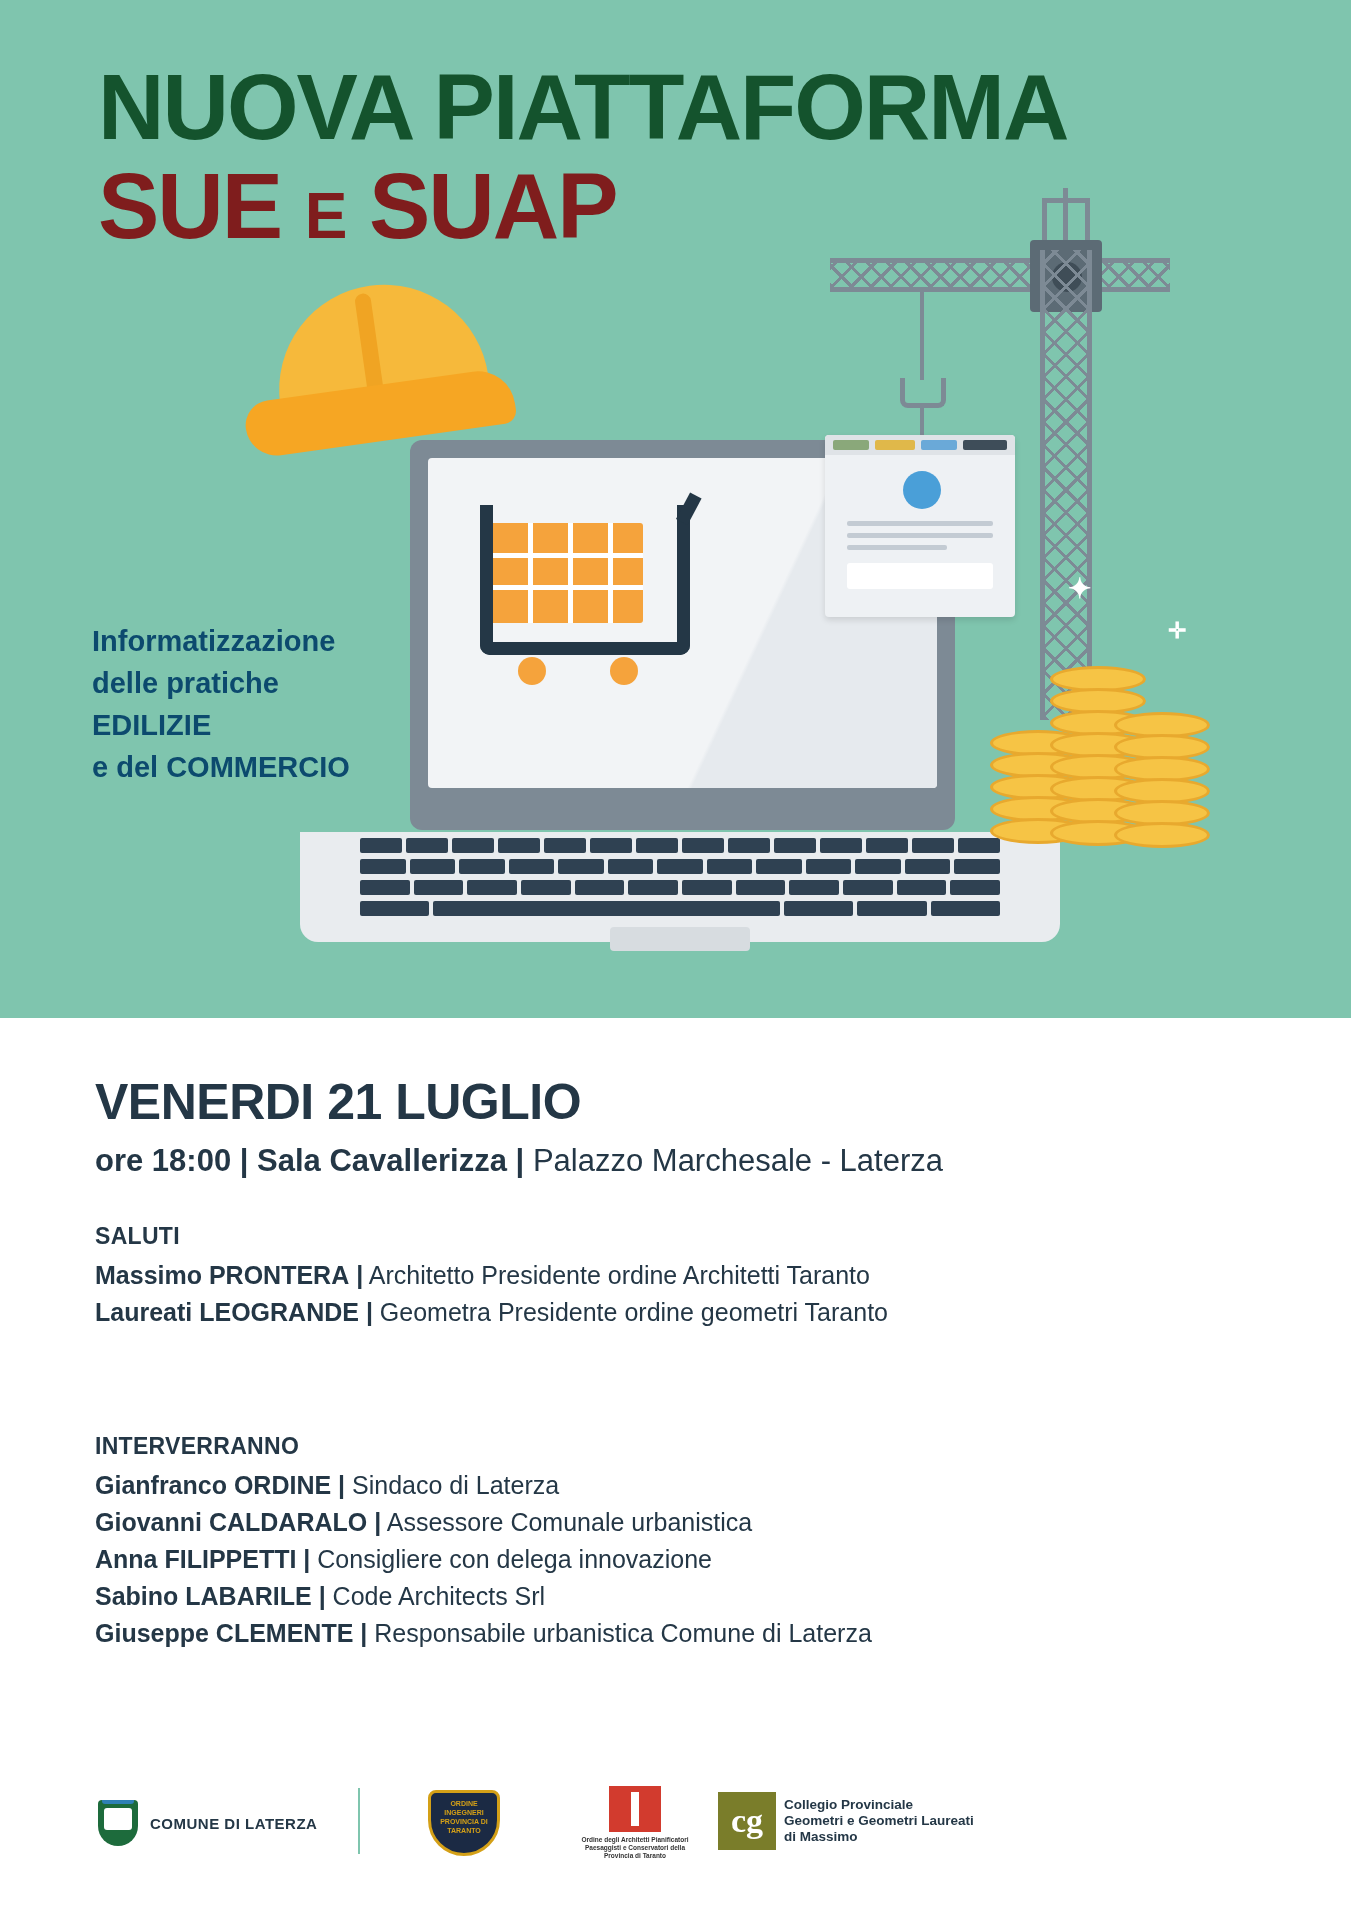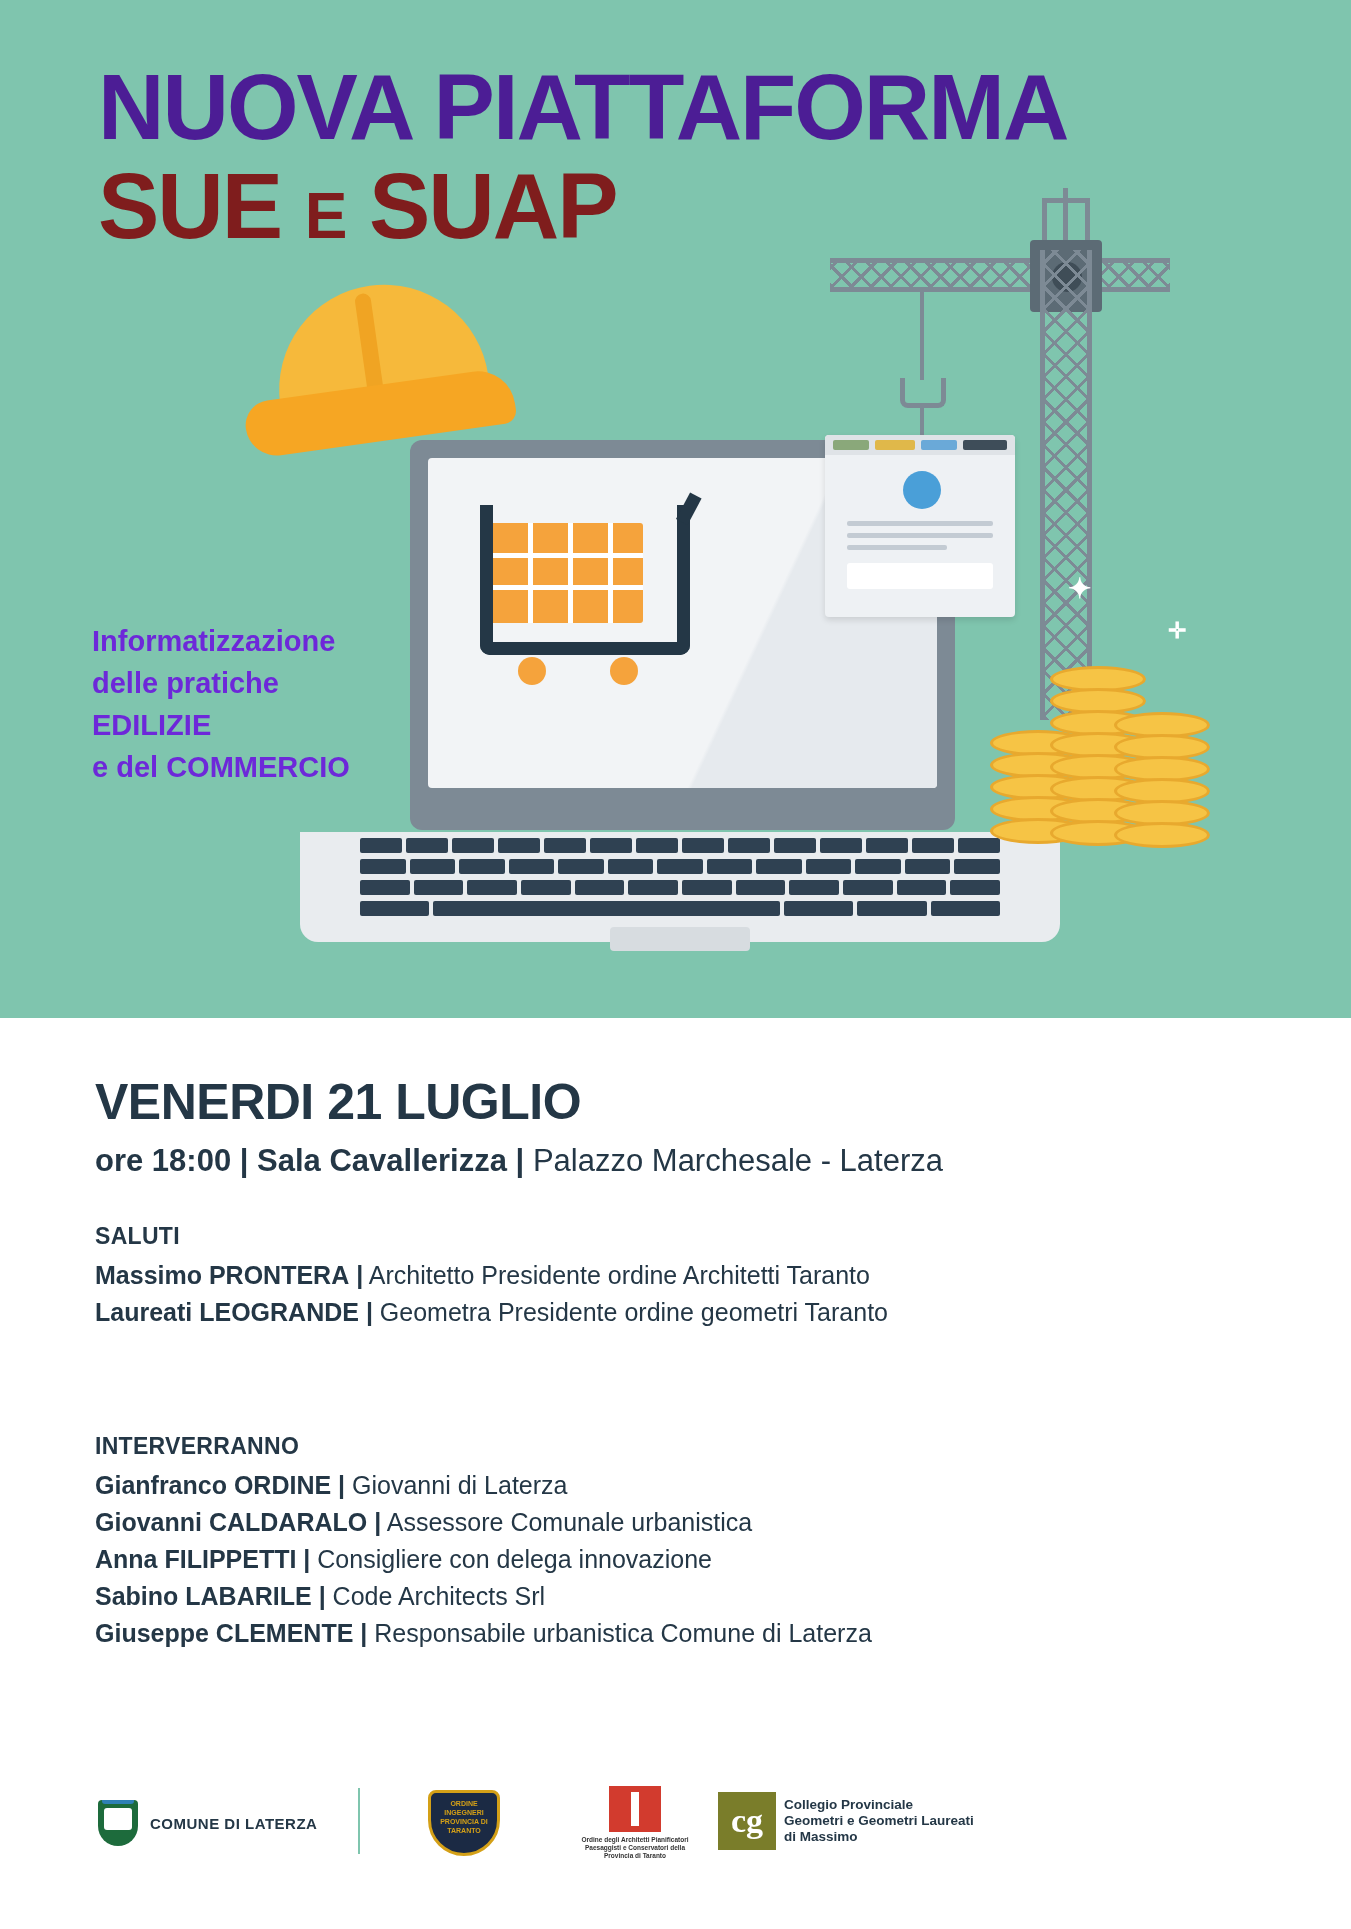--- a/index.html
+++ b/index.html
@@ -30,41 +30,41 @@
     top: 58px;
     color: #243746;
     font-weight: bold;
     letter-spacing: -1px;
   }
   .title-line1 {
     font-size: 92px;
     line-height: 98px;
     font-weight: bold;
     font-family: "Liberation Sans", sans-serif;
-    color: #4c1d95;
+    color: #14532d;
     white-space: nowrap;
     letter-spacing: -2px;
   }
   .title-line2 {
     font-size: 92px;
     line-height: 100px;
     font-weight: bold;
     color: #7f1d1d;
     white-space: nowrap;
     letter-spacing: -2px;
   }
   .title-line2 .small-e {
     font-size: 64px;
   }
 
   .subtitle-block {
     position: absolute;
     left: 92px;
     top: 620px;
-    color: #6d28d9;
+    color: #0c4a6e;
     font-size: 29px;
     font-weight: bold;
     line-height: 42px;
     width: 330px;
   }
 
   
   .laptop {
     position: absolute;
     left: 300px;
@@ -782,21 +782,21 @@
       <span class="bar">|</span>
       <span class="role">Geometra Presidente ordine geometri Taranto</span>
     </div>
   </div>
 
   <div class="section" style="top:415px;">
     <div class="section-title">INTERVERRANNO</div>
     <div class="person">
       <b>Gianfranco ORDINE</b>
       <span class="bar">|</span>
-      <span class="role">Giovanni di Laterza</span>
+      <span class="role">Sindaco di Laterza</span>
     </div>
     <div class="person">
       <b>Giovanni CALDARALO</b>
       <span class="bar">|</span>
       <span class="role">Assessore Comunale urbanistica</span>
     </div>
     <div class="person">
       <b>Anna FILIPPETTI</b>
       <span class="bar">|</span>
       <span class="role">Consigliere con delega innovazione</span>

